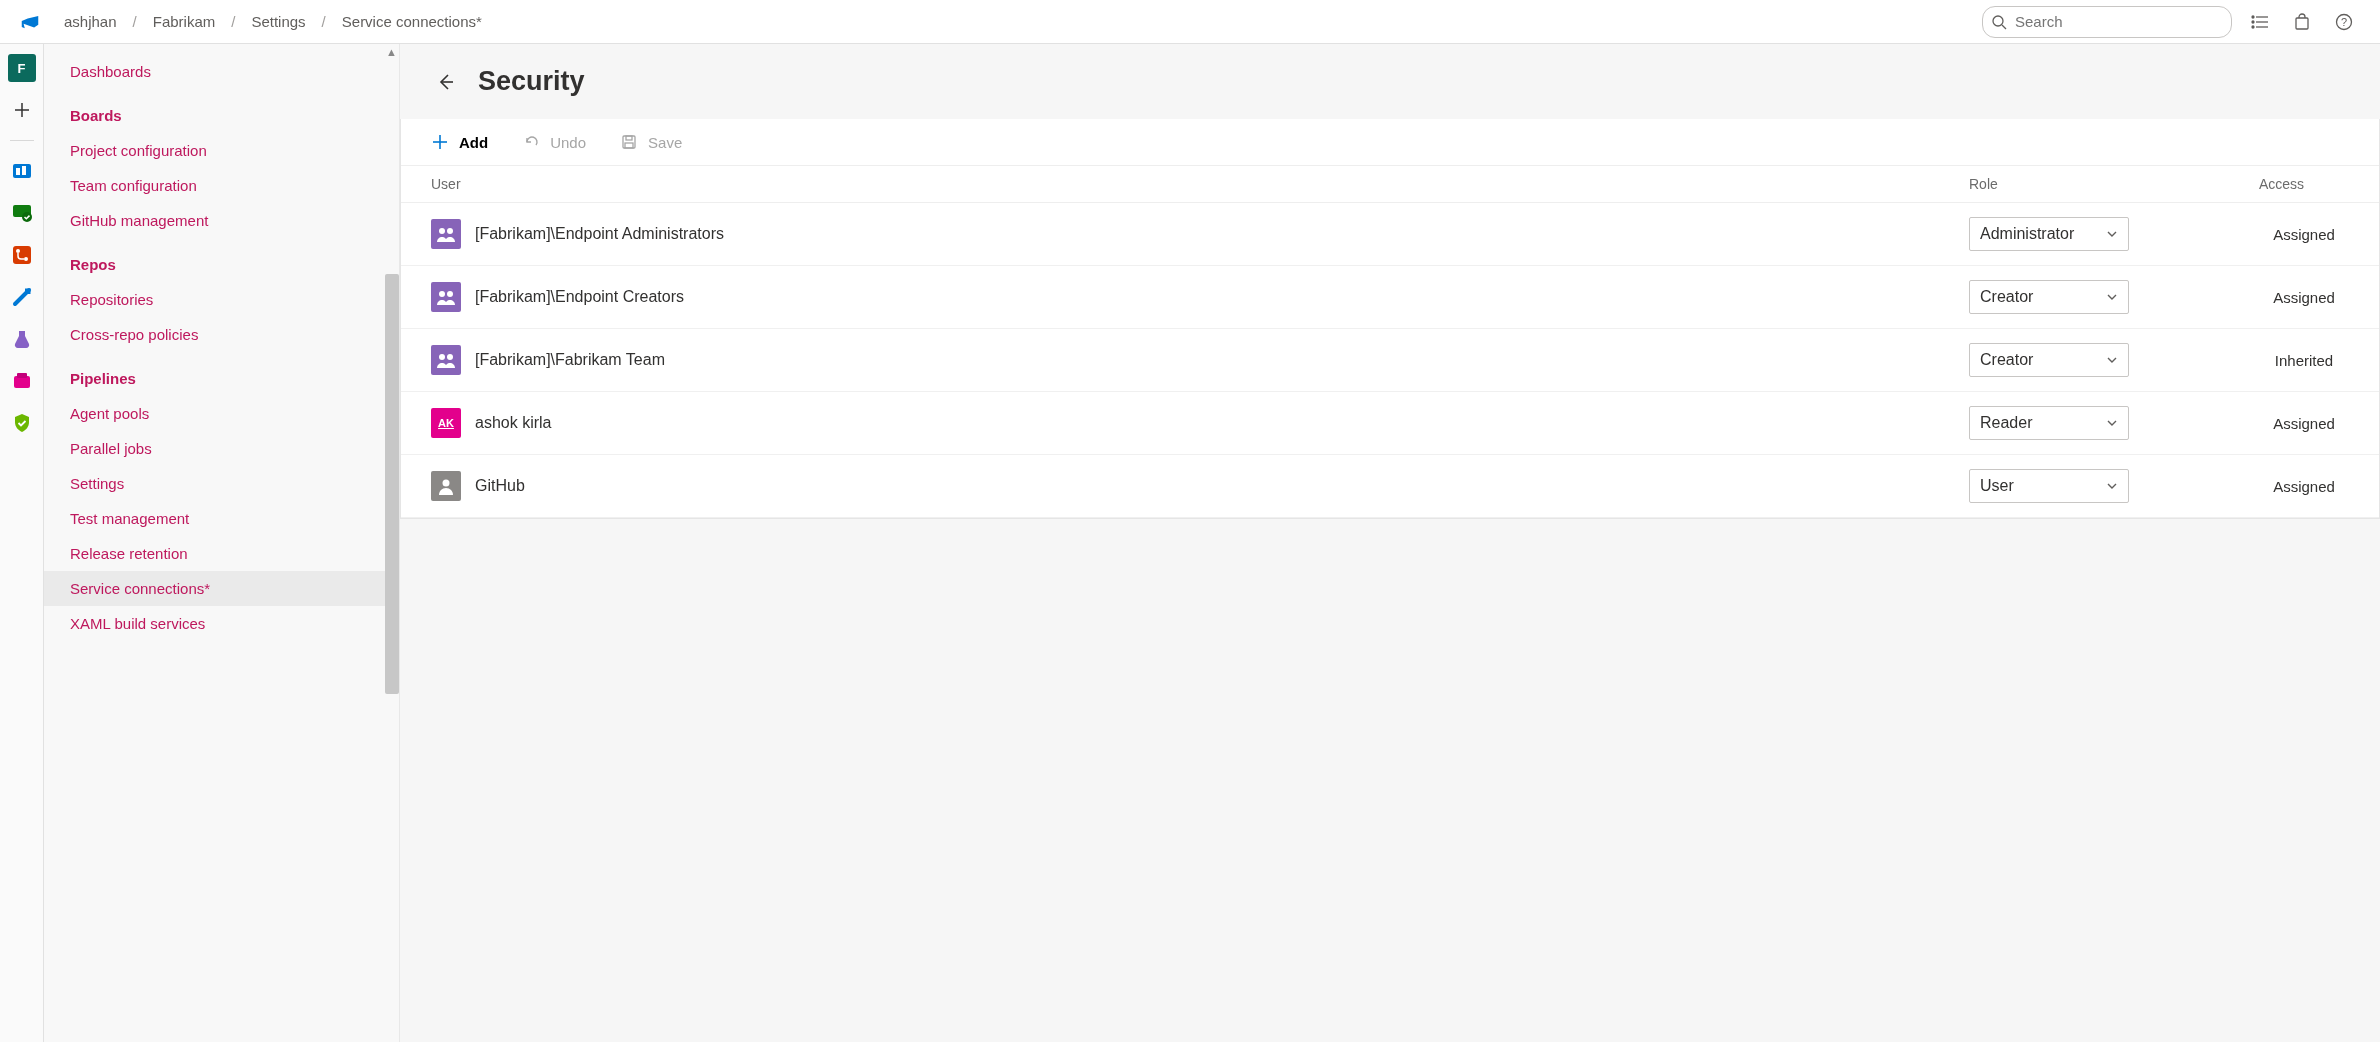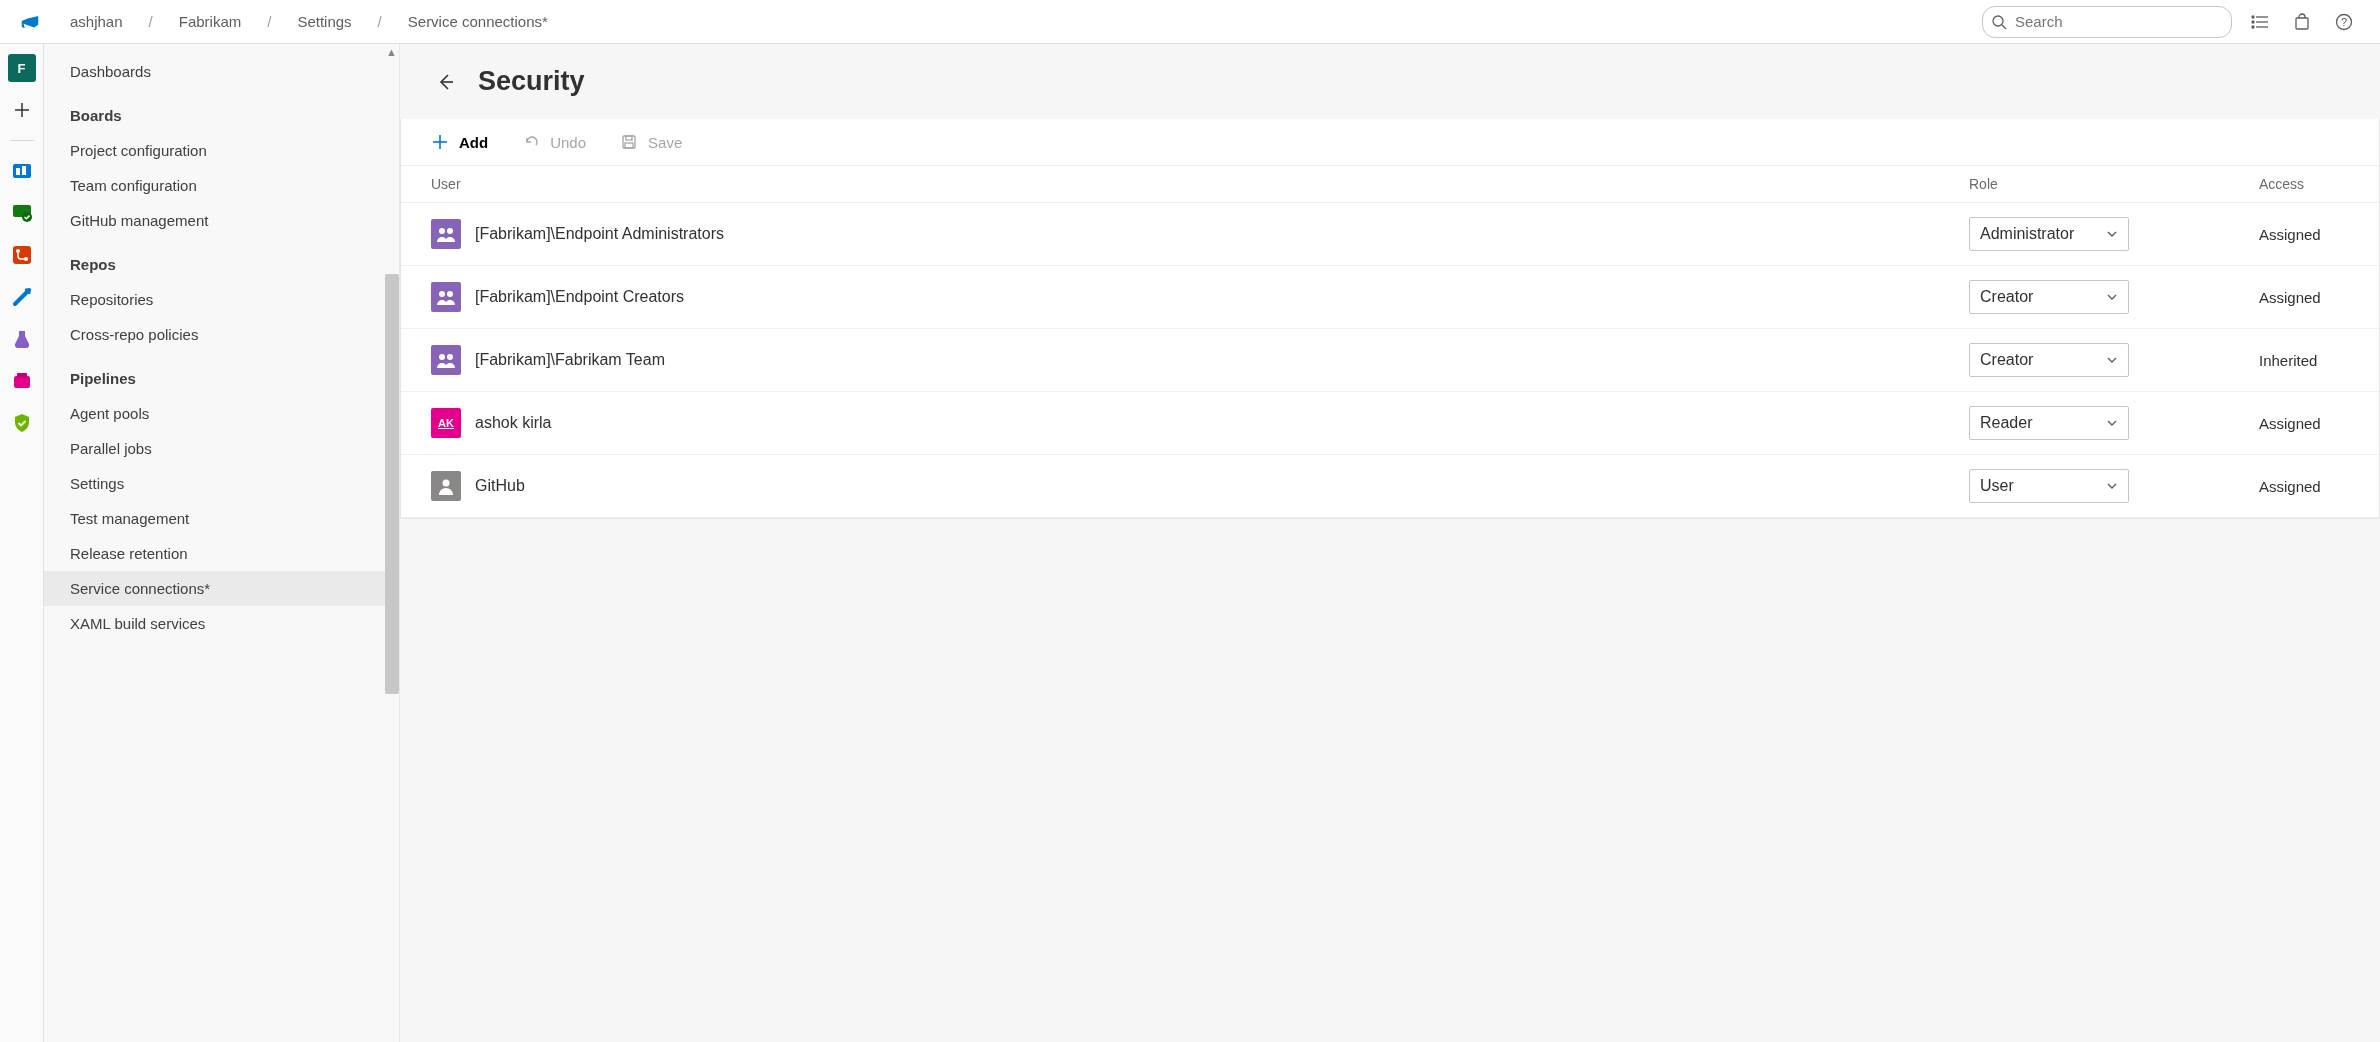--- a/index.html
+++ b/index.html
@@ -18,21 +18,21 @@
     display: flex;
     align-items: center;
     border-bottom: 1px solid #e1e1e1;
     padding: 0 8px;
   }
   .logo {
     width: 28px; height: 28px;
     display:flex;align-items:center;justify-content:center;
     margin: 0 8px;
   }
-  .breadcrumbs { display: flex; align-items: center; gap: 16px; margin-left: 16px; }
+  .breadcrumbs { display: flex; align-items: center; gap: 6px; margin-left: 10px; }
   .crumb { color: #605e5c; font-size: 15px; padding: 4px 2px; cursor: pointer; }
   .sep { color: #a19f9d; font-size: 15px; padding: 0 8px; }
   .top-spacer { flex: 1; }
   .searchbox {
     display:flex; align-items:center;
     border:1px solid #c8c6c4; border-radius:13px;
     height:32px; width:250px; padding:0 8px; gap:8px;
     color:#605e5c;
   }
   .searchbox input {
@@ -64,21 +64,21 @@
   
   .sidebar {
     width:356px; background:#f8f8f8; border-right:1px solid #e8e8e8;
     overflow-y:auto; position:relative;
   }
   .sidebar-inner{padding:10px 0 20px 0;}
   .nav-item, .nav-header {
     display:block;
     padding:9px 26px;
     font-size:15px;
-    color:#404040;
+    color:#be185d;
     cursor:pointer;
   }
   .nav-header { font-weight:600; padding-top:18px; cursor:default;}
   .nav-item.active { background:#eaeaea; }
   .scroll-thumb{position:absolute;right:0;top:230px;width:14px;height:420px;background:#c7c7c7;border-radius:2px;}
   .scroll-arrow{position:absolute;right:2px;top:2px;color:#888;font-size:11px;}
 
   
   .content { flex:1; background:#f6f6f6; overflow:auto; }
   .page-header{
@@ -104,20 +104,21 @@
     display:flex;align-items:center;padding:10px 30px;
     color:#6b6b6b;font-size:14px;border-bottom:1px solid #eee;
   }
   .col-user{flex:1;}
   .col-role{width:290px;}
   .col-access{width:90px;text-align:left;}
 
   .row{
     display:flex;align-items:center;padding:14px 30px;
     border-bottom:1px solid #f0f0f0;
+    text-align:center;
   }
   .row .user-cell{flex:1;display:flex;align-items:center;gap:14px;font-size:16px;}
   .avatar{width:30px;height:30px;border-radius:2px;display:flex;align-items:center;justify-content:center;color:#fff;font-size:11px;font-weight:600;text-decoration:underline;}
   .avatar.group{background:#8764b8;}
   .avatar.pink{background:#e3008c;}
   .avatar.gray{background:#8a8886;}
   .role-cell{width:290px;}
   .role-select{
     width:160px;height:34px;border:1px solid #c8c6c4;border-radius:2px;
     background:#fff;padding:0 10px;font-size:16px;display:flex;align-items:center;justify-content:space-between;

